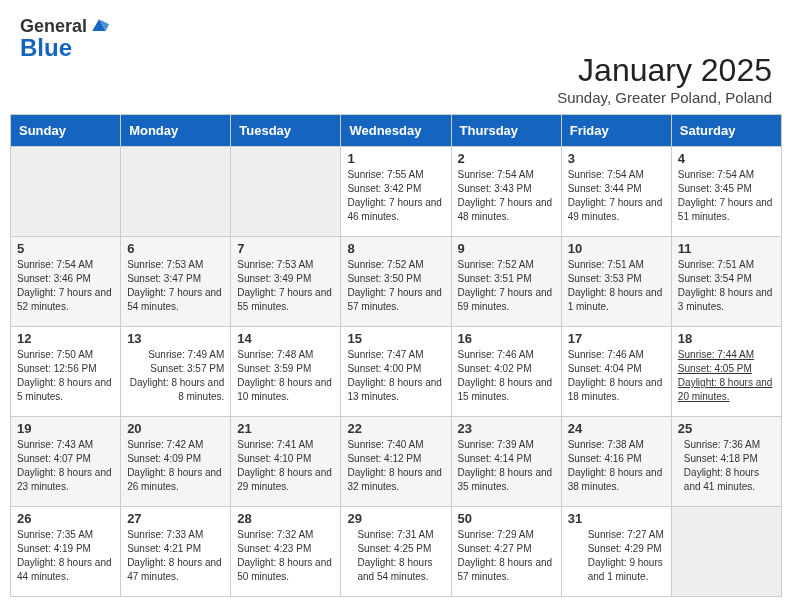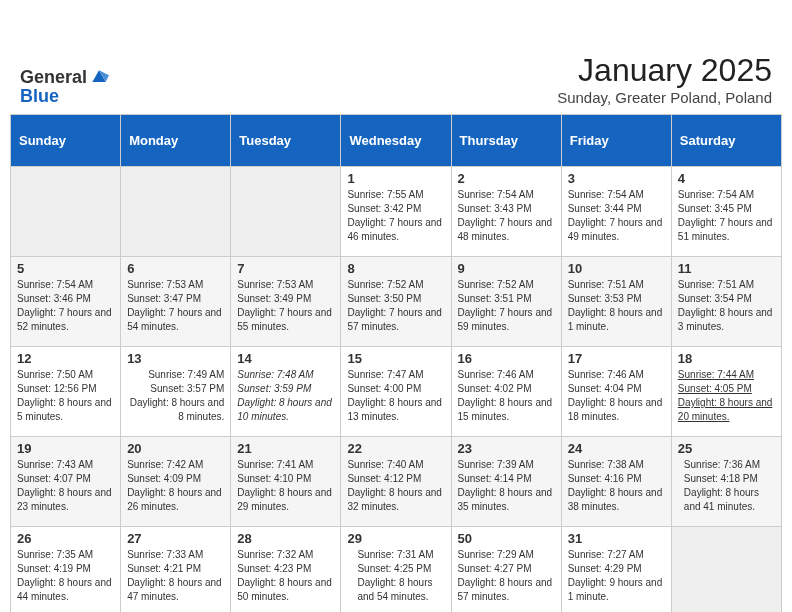--- a/index.html
+++ b/index.html
@@ -5,35 +5,35 @@
     * { box-sizing: border-box; margin: 0; padding: 0; }
     body {
       font-family: Arial, sans-serif;
       background: #fff;
       width: 792px;
       min-height: 612px;
     }
     .header {
       display: flex;
       justify-content: space-between;
-      align-items: flex-end;
+      align-items: flex-start;
       padding: 16px 20px 8px 20px;
     }
     .logo {
       display: flex;
       align-items: center;
     }
     .logo-text-general {
       font-size: 18px;
       font-weight: bold;
       color: #333;
       line-height: 1;
     }
     .logo-text-blue {
-      font-size: 18px;
+      font-size: 24px;
       font-weight: bold;
       color: #1565c0;
       line-height: 1;
     }
     .logo-icon {
       width: 20px;
       height: 20px;
       margin-left: 2px;
     }
     .title-block {
@@ -55,21 +55,21 @@
     table {
       width: 100%;
       border-collapse: collapse;
     }
     thead tr th {
       background-color: #1565c0;
       color: #fff;
       font-size: 13px;
       font-weight: bold;
       text-align: left;
-      padding: 18px 8px;
+      padding: 8px 8px;
       border: 1px solid #ccc;
     }
     tbody tr td {
       border: 1px solid #ccc;
       vertical-align: top;
       padding: 4px 6px;
       font-size: 10.5px;
       color: #333;
       width: calc(100% / 7);
       min-height: 80px;
@@ -216,21 +216,21 @@
 Daylight: 8 hours and 5 minutes.</div>
           </td>
           <td>
             <span class="day-num">13</span>
             <div class="day-info" style="white-space: pre-line; text-align: right;">Sunrise: 7:49 AM
 Sunset: 3:57 PM
 Daylight: 8 hours and 8 minutes.</div>
           </td>
           <td>
             <span class="day-num">14</span>
-            <div class="day-info" style="white-space: pre-line; font-style: italic;">Sunrise: 7:48 AM
+            <div class="day-info" style="white-space: pre-line;">Sunrise: 7:48 AM
 Sunset: 3:59 PM
 Daylight: 8 hours and 10 minutes.</div>
           </td>
           <td>
             <span class="day-num">15</span>
             <div class="day-info" style="white-space: pre-line;">Sunrise: 7:47 AM
 Sunset: 4:00 PM
 Daylight: 8 hours and 13 minutes.</div>
           </td>
           <td>
@@ -322,21 +322,21 @@
 Daylight: 8 hours and 54 minutes.</div>
           </td>
           <td>
             <span class="day-num">50</span>
             <div class="day-info" style="white-space: pre-line;">Sunrise: 7:29 AM
 Sunset: 4:27 PM
 Daylight: 8 hours and 57 minutes.</div>
           </td>
           <td>
             <span class="day-num">31</span>
-            <div class="day-info" style="white-space: pre-line;">Sunrise: 7:27 AM
+            <div class="day-info" style="white-space: pre-line; margin-left: 20px;">Sunrise: 7:27 AM
 Sunset: 4:29 PM
 Daylight: 9 hours and 1 minute.</div>
           </td>
           <td class="empty-cell"></td>
         </tr>
       </tbody>
   </table>
 </div>
 
 </body></html>

